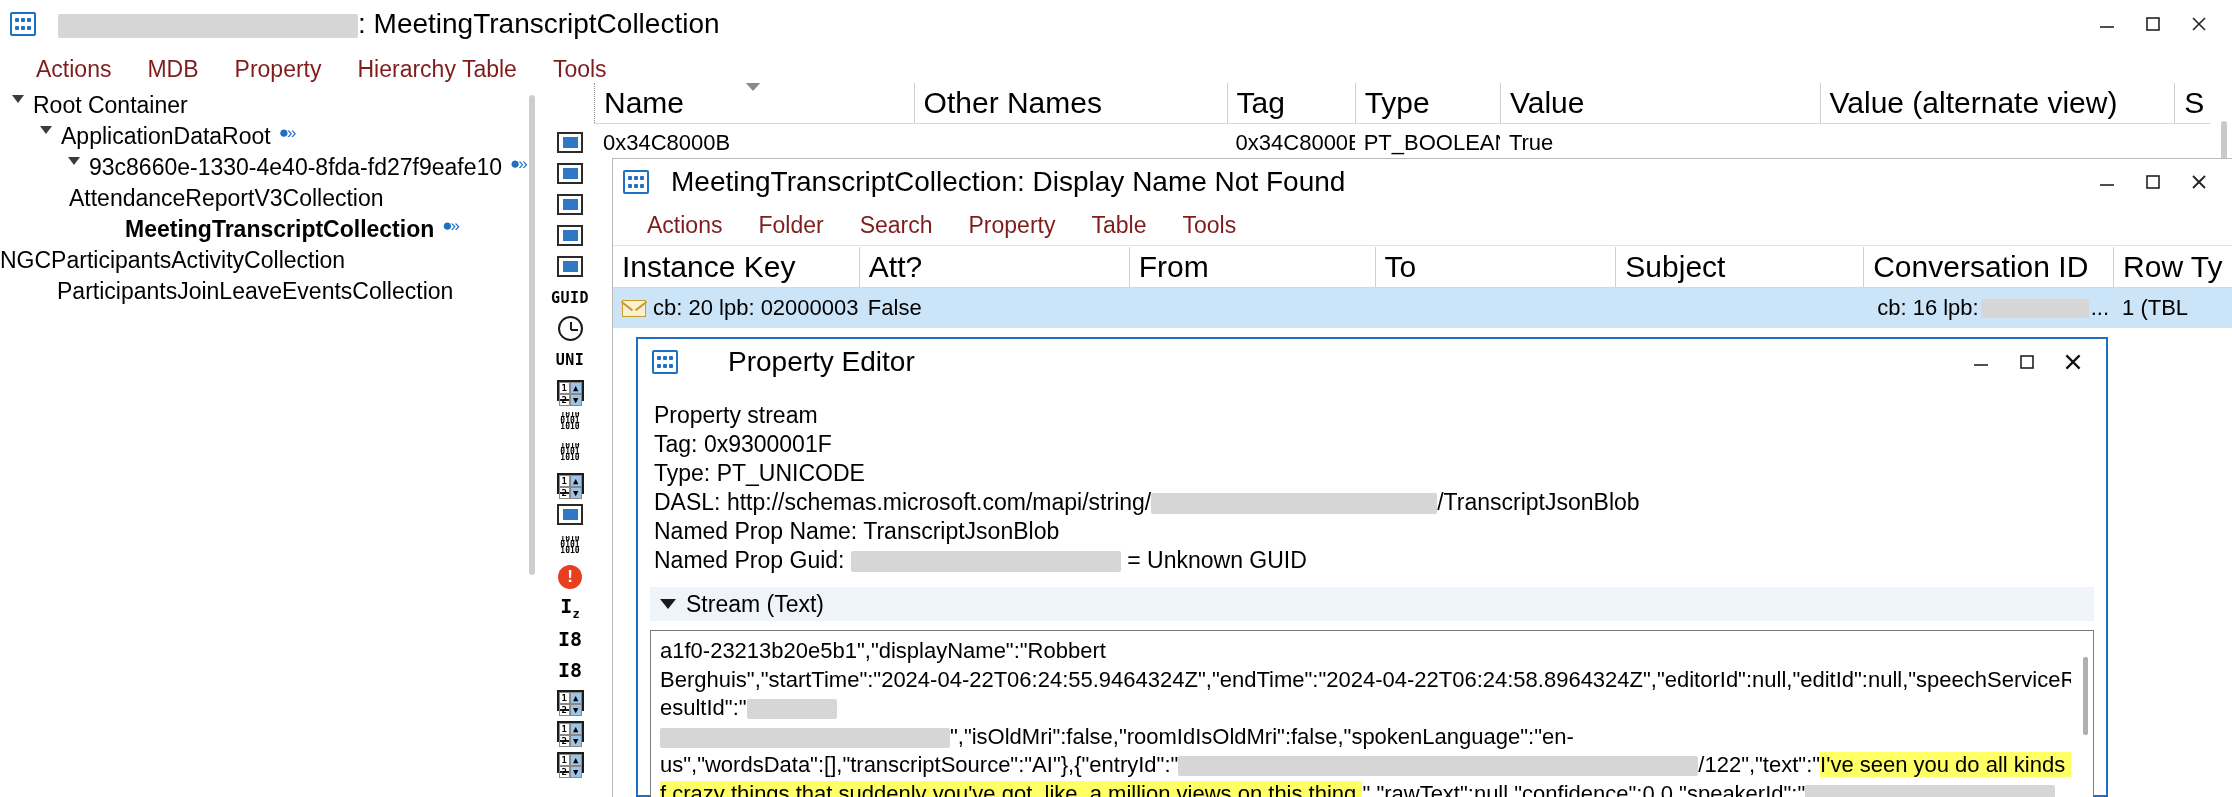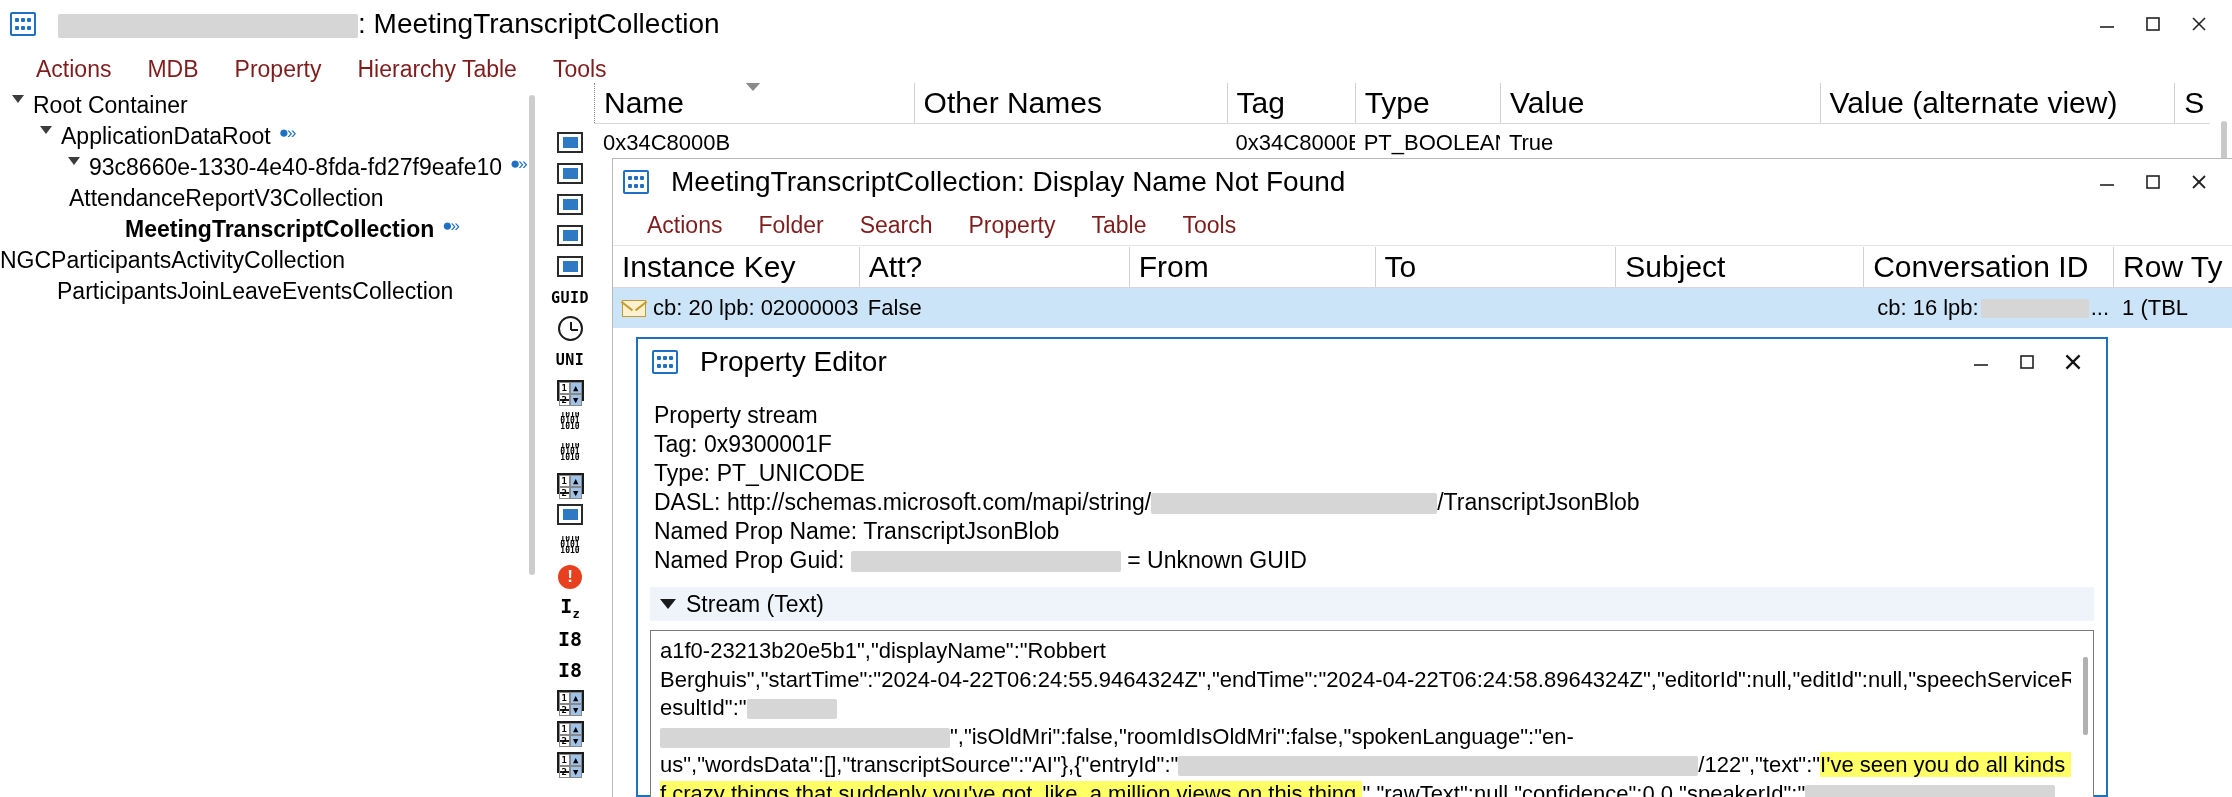--- a/index.html
+++ b/index.html
@@ -108,21 +108,21 @@
   .row-selected{background:#cce4f7;}
   .env-icon{width:24px;height:17px;border:1.5px solid #c79a2e;background:#fbf0cf;position:relative;
             box-sizing:border-box;margin-right:7px;flex:0 0 auto;}
   .env-icon:before,.env-icon:after{content:"";position:absolute;top:0;width:14px;height:1.5px;background:#c79a2e;}
   .env-icon:before{left:-1px;transform:rotate(38deg);transform-origin:left top;}
   .env-icon:after{right:-1px;transform:rotate(-38deg);transform-origin:right top;}
 
   
   #child2{position:absolute;left:636px;top:337px;width:1472px;height:460px;
           background:#fff;border:2px solid #1f6fc4;box-sizing:border-box;}
-  #child2 .titlebar{height:46px;padding-left:14px;}
+  #child2 .titlebar{height:46px;padding-left:14px;gap:28px;}
   .pe-info{padding:16px 0 0 16px;font-size:23px;line-height:29px;white-space:nowrap;}
   .pe-info div{height:29px;}
   .stream-header{margin:12px 12px 0 12px;height:34px;background:#eff4fa;display:flex;align-items:center;
                  padding-left:10px;font-size:23px;}
   .tri-down{width:0;height:0;border-left:8px solid transparent;border-right:8px solid transparent;
             border-top:10px solid #1b1b1b;margin-right:10px;}
   .stream-box{margin:9px 12px 0 12px;border:1px solid #7a7a7a;background:#fff;position:relative;
               height:184px;overflow:hidden;}
   .stream-text{padding:6px 8px 0 9px;font-size:22px;line-height:28.5px;white-space:pre-wrap;word-break:break-all;}
   .hl{background:#ffff66;}

